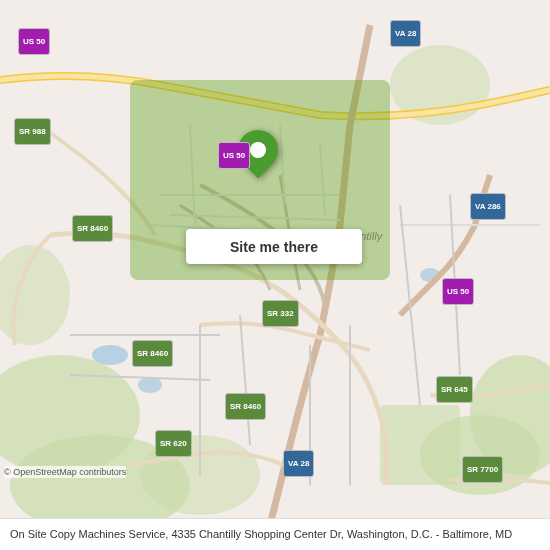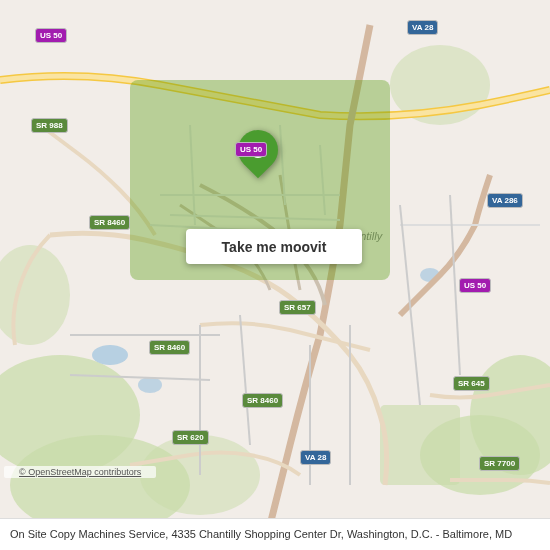--- a/index.html
+++ b/index.html
@@ -104,23 +104,22 @@
     
     #bottom-bar {
       position: absolute;
       bottom: 0;
       left: 0;
       right: 0;
       background: white;
       padding: 8px 10px;
       border-top: 1px solid #ddd;
       display: flex;
-      align-items: flex-start;
+      align-items: flex-end;
       justify-content: space-between;
-      flex-direction: column;
     }
 
     #bottom-text {
       font-size: 11px;
       color: #333;
       flex: 1;
       line-height: 1.4;
     }
 
     #moovit-logo {
@@ -151,23 +150,22 @@
     }
 
     
     #osm-attr {
       position: absolute;
       bottom: 72px;
       left: 4px;
       font-size: 9px;
       color: #555;
       background: rgba(255,255,255,0.7);
-      padding: 1px 15px;
+      padding: 1px 0;
       border-radius: 2px;
-      text-decoration: underline;
     }
 
     
     .road-label {
       position: absolute;
       font-size: 9px;
       color: #333;
       font-weight: bold;
       background: white;
       border: 1px solid #bbb;
@@ -175,23 +173,22 @@
       padding: 1px 3px;
       white-space: nowrap;
     }
 
     .highway-label {
       position: absolute;
       font-size: 8px;
       color: white;
       font-weight: bold;
       border-radius: 3px;
-      padding: 2px 4px;
+      padding: 8px 4px;
       white-space: nowrap;
-      margin-left: 17px;
     }
 
     .us-highway {
       background: #a21caf;
     }
 
     .va-highway {
       background: #336699;
     }
 
@@ -272,30 +269,30 @@
       <div class="pin-inner"></div>
     </div>
   </div>
 
   <span class="highway-label us-highway road-label" style="top:28px;left:18px;">US 50</span>
   <span class="highway-label va-highway road-label" style="top:20px;left:390px;">VA 28</span>
   <span class="highway-label sr-highway road-label" style="top:118px;left:14px;">SR 988</span>
   <span class="highway-label sr-highway road-label" style="top:215px;left:72px;">SR 8460</span>
   <span class="highway-label us-highway road-label" style="top:142px;left:218px;">US 50</span>
   <span class="highway-label us-highway road-label" style="top:278px;left:442px;">US 50</span>
-  <span class="highway-label sr-highway road-label" style="top:300px;left:262px;">SR 657</span>
+  <span class="highway-label sr-highway road-label" style="top:300px;left:262px;">SR 332</span>
   <span class="highway-label sr-highway road-label" style="top:340px;left:132px;">SR 8460</span>
   <span class="highway-label sr-highway road-label" style="top:393px;left:225px;">SR 8460</span>
   <span class="highway-label sr-highway road-label" style="top:430px;left:155px;">SR 620</span>
   <span class="highway-label sr-highway road-label" style="top:376px;left:436px;">SR 645</span>
   <span class="highway-label va-highway road-label" style="top:193px;left:470px;">VA 286</span>
   <span class="highway-label va-highway road-label" style="top:450px;left:283px;">VA 28</span>
   <span class="highway-label sr-highway road-label" style="top:456px;left:462px;">SR 7700</span>
 
-  <button id="take-me-there-btn">Take me moovit</button>
+  <button id="take-me-there-btn">Site me there</button>
 
   <div id="osm-attr">
     <span>© OpenStreetMap contributors</span>
   </div>
 
   <div id="bottom-bar">
     <div id="bottom-text">On Site Copy Machines Service, 4335 Chantilly Shopping Center Dr, Washington, D.C. - Baltimore, MD</div>
   </div>
 </div>
 

